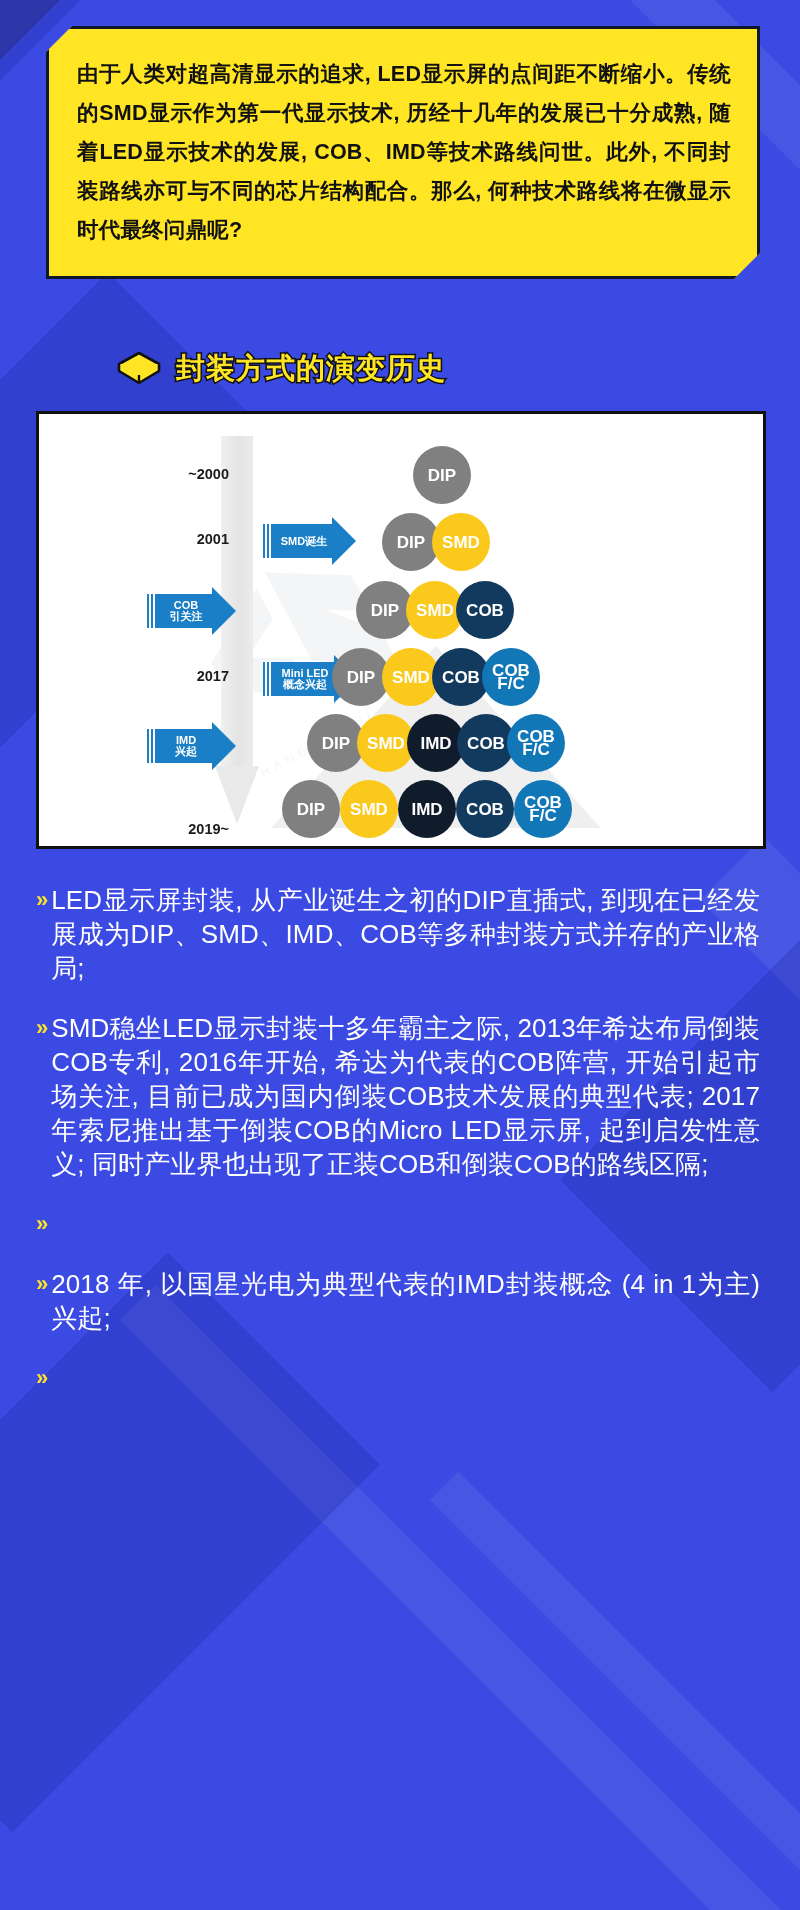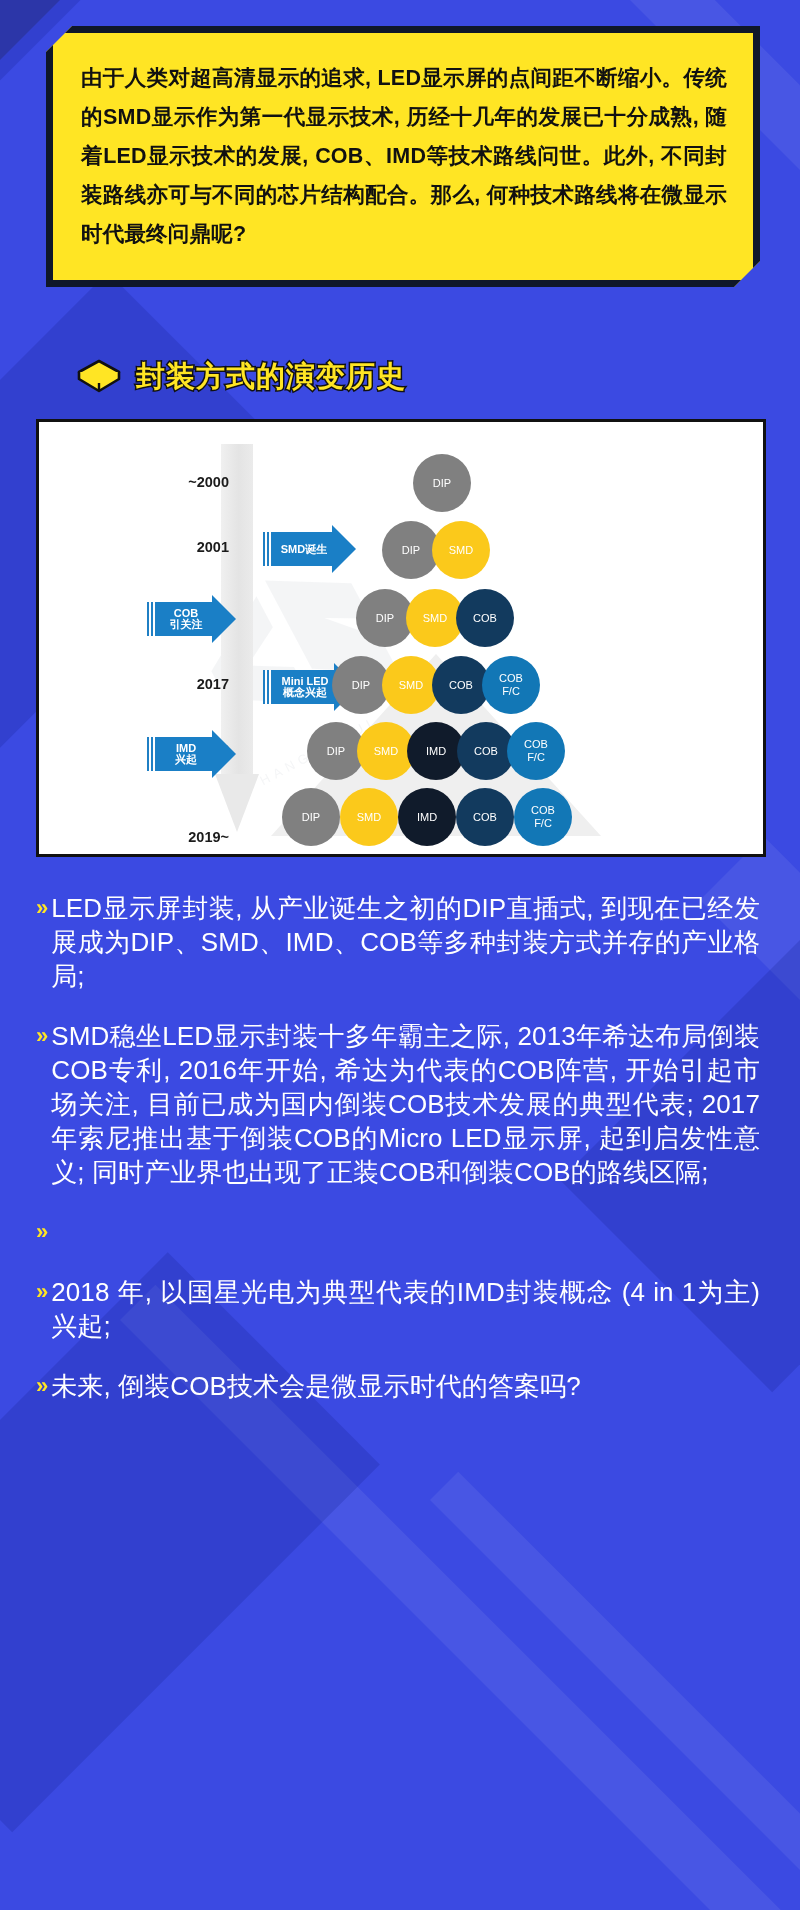--- a/index.html
+++ b/index.html
@@ -17,36 +17,36 @@
 
   .corner-tri{position:absolute;top:0;left:0;width:0;height:0;
      border-top:60px solid #2c36a8;border-right:60px solid transparent;z-index:1;}
 
   .wrap{position:relative;z-index:2;width:800px;}
 
   
   .callout-holder{padding:26px 40px 0 46px;}
   .callout{
     background:#ffe524;
-    border:7px solid #0f172a;
+    border:3px solid #0f172a;
     padding:26px 26px 26px 28px;
     position:relative;
     clip-path: polygon(26px 0, 100% 0, 100% calc(100% - 26px), calc(100% - 26px) 100%, 0 100%, 0 26px);
   }
   .callout p{
     font-size:21.5px;
     line-height:39px;
     font-weight:bold;
     color:#111;
     letter-spacing:.2px;
     text-align:justify;
   }
 
   
-  .sect-head{display:flex;align-items:center;gap:14px;padding:70px 0 0 76px;}
+  .sect-head{display:flex;align-items:center;gap:14px;padding:70px 0 0 116px;}
   .cube{width:46px;height:38px;position:relative;flex:0 0 auto;}
   .sect-title{
     font-size:29px;font-weight:bold;color:#ffe524;letter-spacing:1px;
     -webkit-text-stroke:3px #111;
     paint-order:stroke fill;
   }
 
   
   .card-holder{padding:22px 34px 0 36px;}
   .card{
@@ -76,21 +76,21 @@
   .barrow .tipwrap{position:relative;width:18px;height:34px;flex:0 0 auto;}
   .barrow .tipwrap::before{content:"";position:absolute;left:-4px;top:-7px;width:24px;height:48px;
      background:#1a7fc6;clip-path:polygon(0 0,100% 50%,0 100%);}
   .barrow .lbl{color:#fff;font-size:11px;font-weight:bold;line-height:11px;text-align:center;white-space:nowrap;}
 
   
   .pyramid{position:absolute;left:232px;top:232px;width:330px;height:182px;
      background:#efefef;clip-path:polygon(50% 0,100% 100%,0 100%);}
 
   .node{position:absolute;border-radius:50%;display:flex;align-items:center;justify-content:center;
-     color:#fff;font-size:11px;font-weight:normal;line-height:13px;text-align:center;}
+     color:#fff;font-size:17px;font-weight:bold;line-height:13px;text-align:center;}
 
   
   .paras{padding:34px 40px 30px 36px;}
   .para{display:flex;margin-bottom:26px;}
   .chev{color:#ffe524;font-size:22px;font-weight:bold;line-height:34px;flex:0 0 auto;margin-right:3px;}
   .ptxt{color:#fff;font-size:26px;line-height:34px;text-align:justify;letter-spacing:.1px;}
 </style>
 </head>
 <body>
 
@@ -233,17 +233,16 @@
     </div>
     <div class="para">
       <span class="chev">»</span>
     </div>
     <div class="para">
       <span class="chev">»</span>
       <span class="ptxt">2018 年, 以国星光电为典型代表的IMD封装概念 (4 in 1为主) 兴起;</span>
     </div>
     <div class="para">
       <span class="chev">»</span>
-      <span class="ptxt">未来, 倒装COB技术会是微显示时代的答案吗?</span>
     </div>
   </div>
 
 </div>
 
 </body></html>

